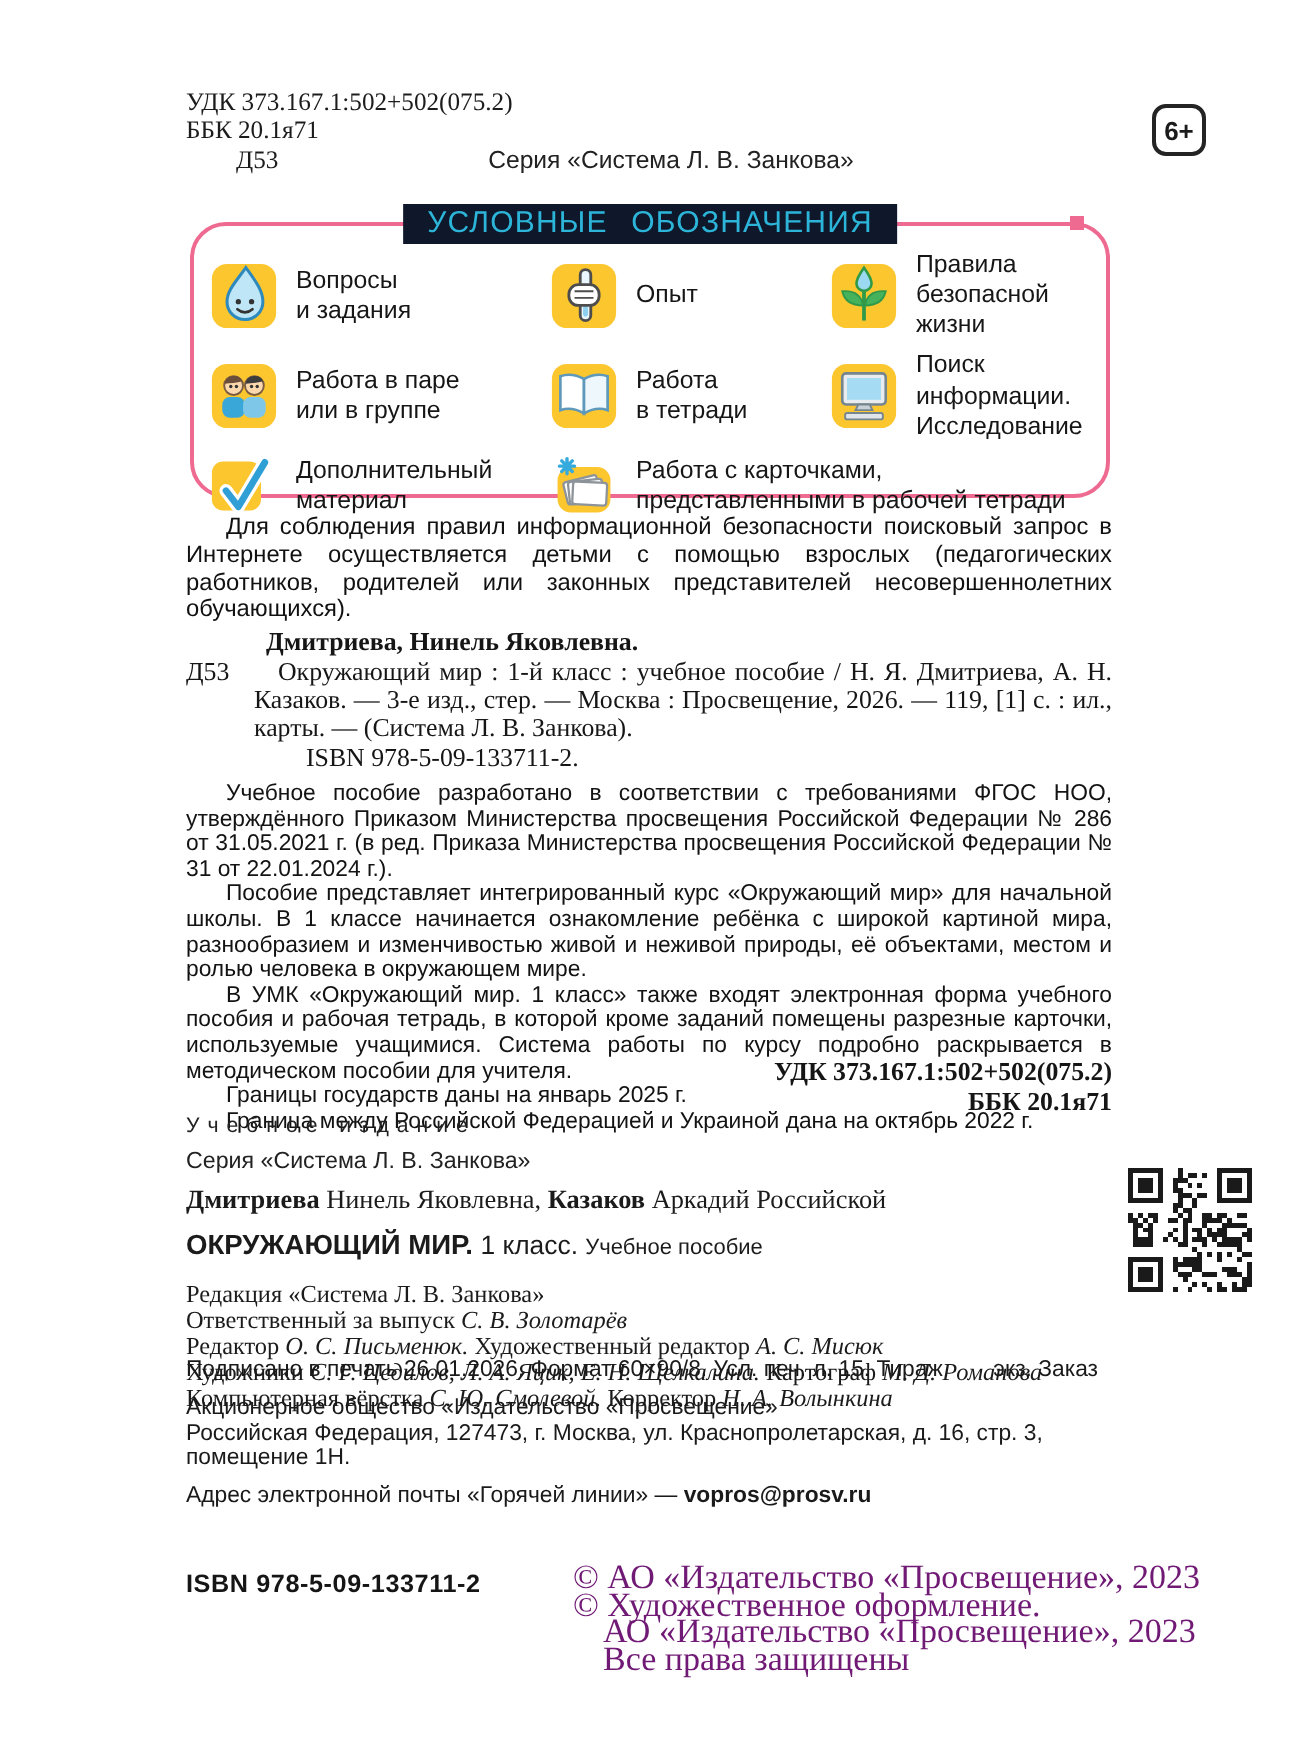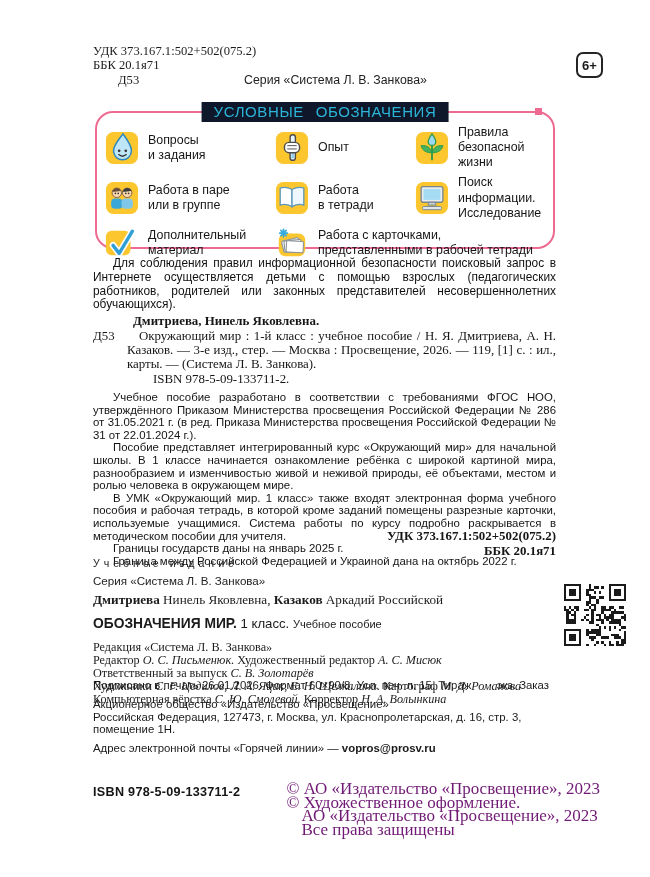--- a/index.html
+++ b/index.html
@@ -246,26 +246,26 @@
     <div>ББК 20.1я71</div>
   </div>
 
   <div class="colophon">
     <div class="edition-type">Учебное издание</div>
     <div class="colophon-series">Серия «Система Л. В. Занкова»</div>
     <div class="authors-line">
       <b>Дмитриева</b><span> Нинель Яковлевна, </span><b>Казаков</b><span> Аркадий Российской</span>
     </div>
     <div class="title-line">
-      <span class="t-main">ОБОЗНАЧЕНИЯ МИР.</span><span class="t-class"> 1 класс. </span><span class="t-sub">Учебное пособие</span>
+      <span class="t-main">ОКРУЖАЮЩИЙ МИР.</span><span class="t-class"> 1 класс. </span><span class="t-sub">Учебное пособие</span>
     </div>
     <div class="staff">
       <div>Редакция «Система Л. В. Занкова»</div>
+      <div><span>Ответственный за выпуск </span><i>С. В. Золотарёв</i></div>
       <div><span>Редактор </span><i>О. С. Письменюк.</i><span> Художественный редактор </span><i>А. С. Мисюк</i></div>
-      <div><span>Ответственный за выпуск </span><i>С. В. Золотарёв</i></div>
       <div><span>Художники </span><i>С. Г. Цедилов, Л. А. Яцик, Е. Н. Щелкалина.</i><span> Картограф </span><i>М. Д. Романова</i></div>
       <div><span>Компьютерная вёрстка </span><i>С. Ю. Смолевой.</i><span> Корректор </span><i>Н. А. Волынкина</i></div>
     </div>
   </div>
 
   <div class="qr">
     <svg id="qr" width="62" height="62" viewBox="0 0 25 25">
         <rect x="0" y="0" width="7" height="1" fill="#1a1a1a"></rect>
         <rect x="0" y="6" width="7" height="1" fill="#1a1a1a"></rect>
         <rect x="0" y="1" width="1" height="5" fill="#1a1a1a"></rect>

